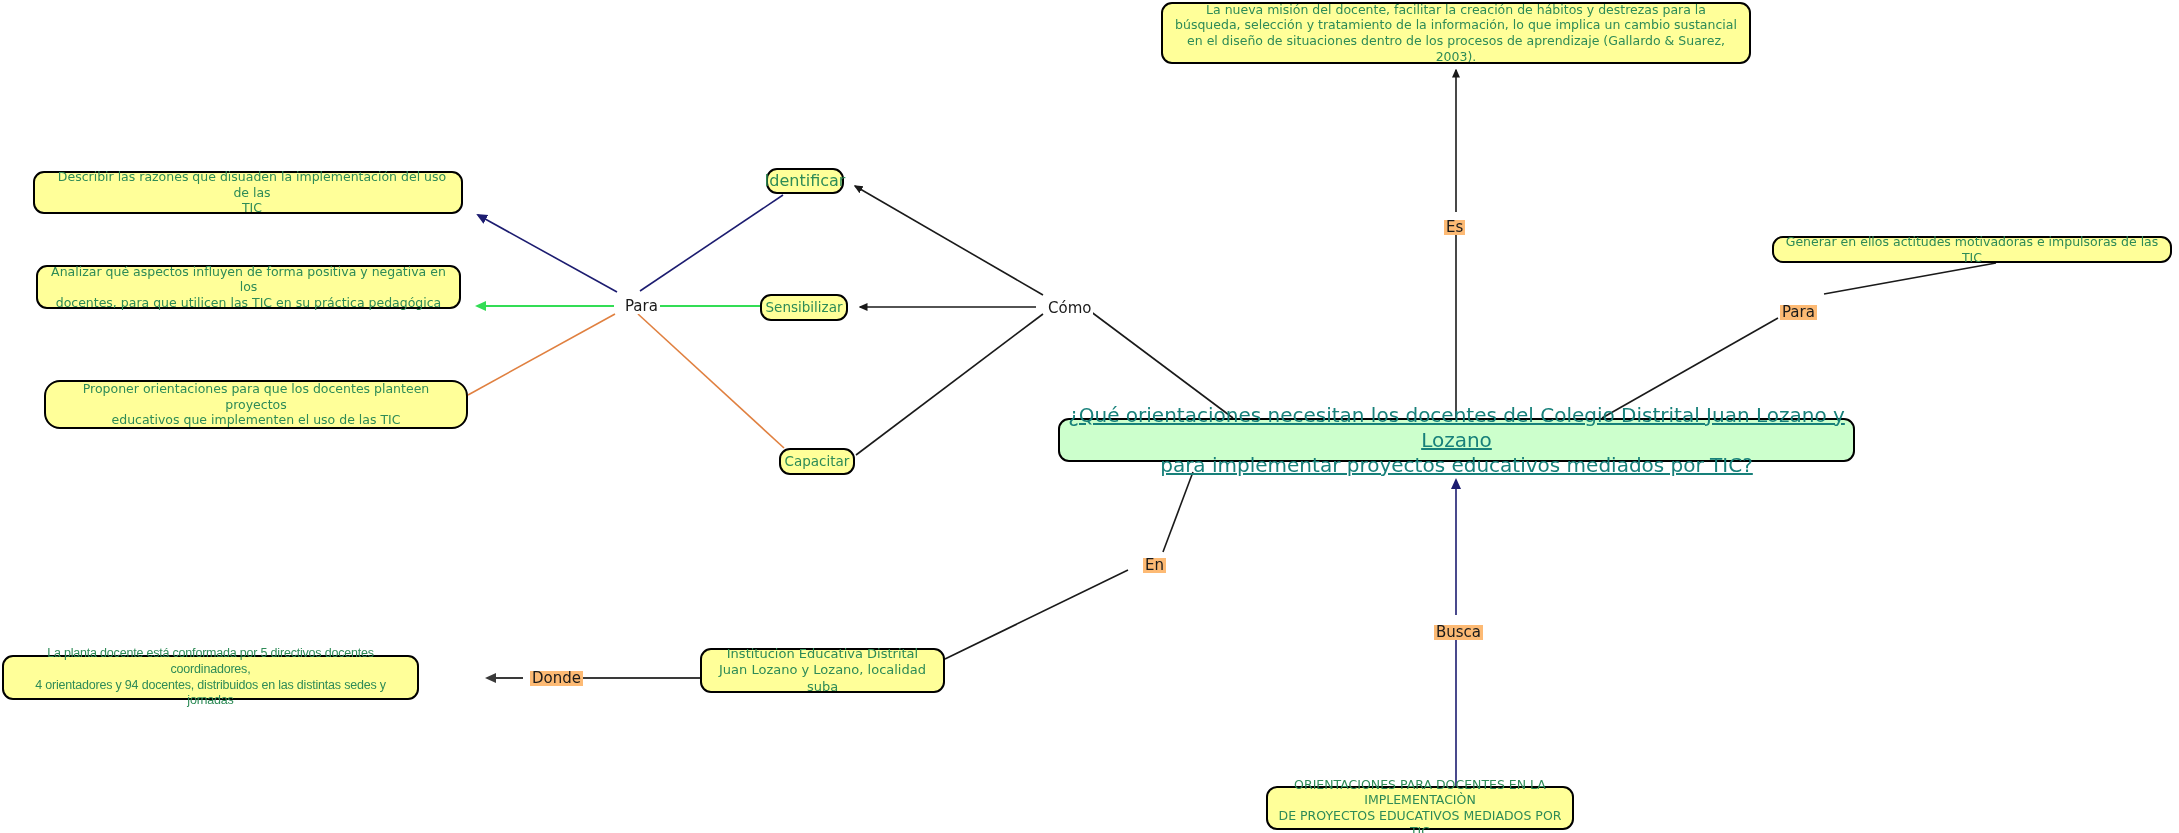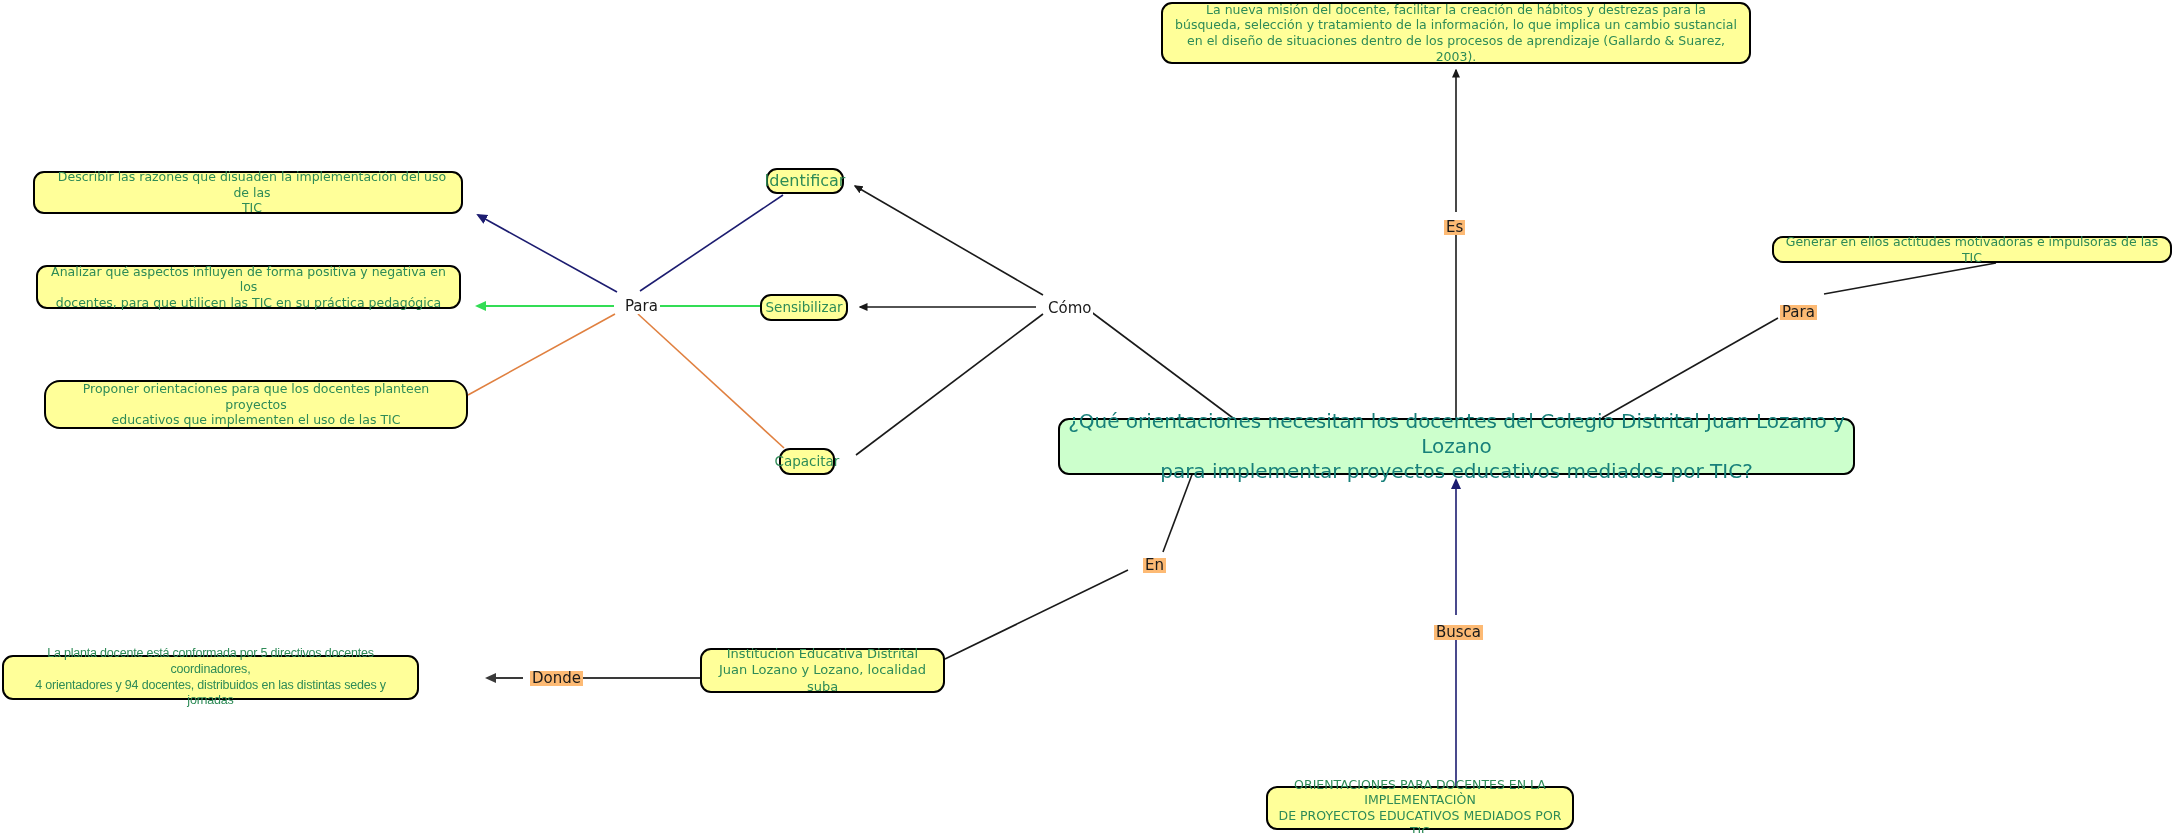--- a/index.html
+++ b/index.html
@@ -168,23 +168,23 @@
   <div class="node" style="left:36px; top:265px; width:425px; height:44px; font-size:12.5px;">Analizar qué aspectos influyen de forma positiva y negativa en los
 docentes, para que utilicen las TIC en su práctica pedagógica</div>
 
   <div class="node" style="left:44px; top:380px; width:424px; height:49px; font-size:12.5px;border-radius:16px;">Proponer orientaciones para que los docentes planteen proyectos
 educativos que implementen el uso de las TIC</div>
 
   <div class="node" style="left:766px; top:168px; width:78px; height:26px; font-size:16px;">Identificar</div>
 
   <div class="node" style="left:760px; top:294px; width:88px; height:27px; font-size:13.5px;">Sensibilizar</div>
 
-  <div class="node" style="left:779px; top:448px; width:56px; height:27px; font-size:13.5px;">Capacitar</div>
-
-  <div class="node green" style="left:1058px; top:418px; width:797px; height:57px; font-size:20px;">¿Qué orientaciones necesitan los docentes del Colegio Distrital Juan Lozano y Lozano
+  <div class="node" style="left:779px; top:448px; width:76px; height:27px; font-size:13.5px;">Capacitar</div>
+
+  <div class="node green" style="left:1058px; top:418px; width:797px; height:44px; font-size:20px;text-decoration:underline;">¿Qué orientaciones necesitan los docentes del Colegio Distrital Juan Lozano y Lozano
 para implementar proyectos educativos mediados por TIC?</div>
 
   <div class="node" style="left:1772px; top:236px; width:400px; height:27px; font-size:12.5px;">Generar en ellos actitudes motivadoras e impulsoras de las TIC</div>
 
   <div class="node" style="left:700px; top:648px; width:245px; height:45px; font-size:13px;">Institucion Educativa Distrital
 Juan Lozano y Lozano, localidad suba</div>
 
   <div class="node condensed" style="left:2px; top:655px; width:417px; height:45px; font-size:12.5px;">La planta docente está conformada por 5 directivos docentes coordinadores,
 4 orientadores y 94 docentes, distribuidos en las distintas sedes y jornadas</div>
 

